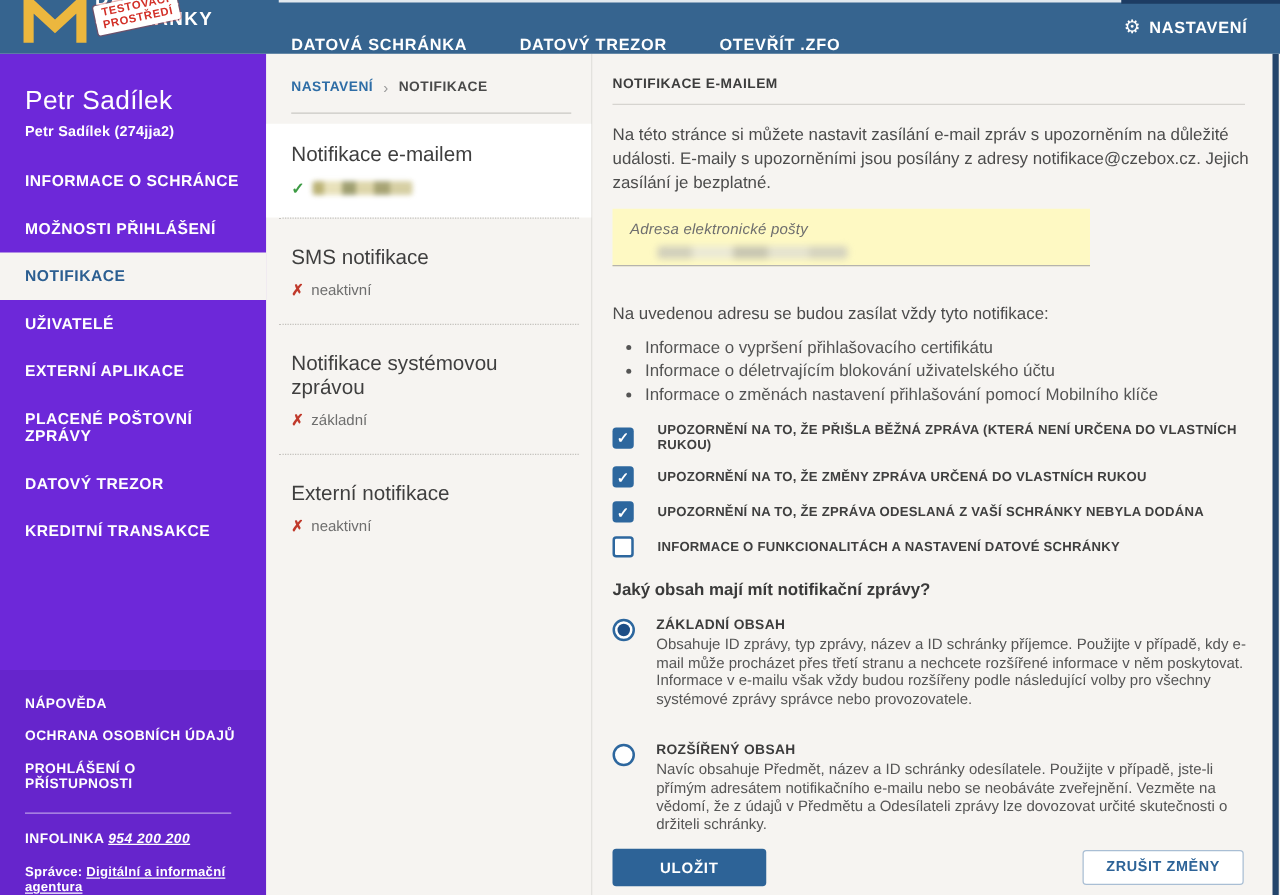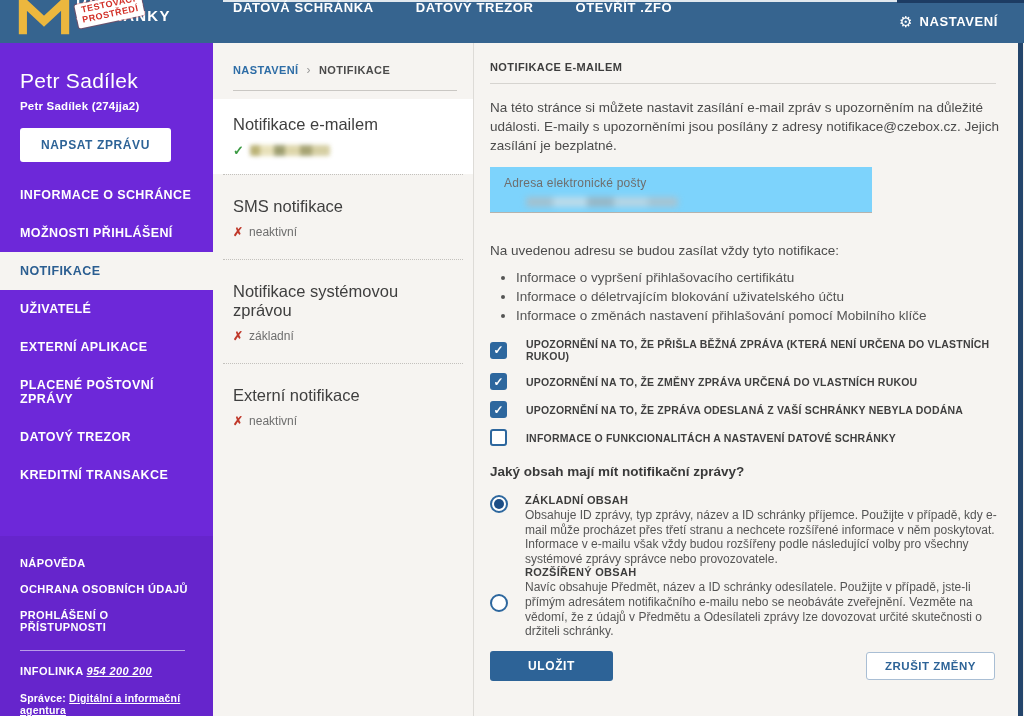--- a/index.html
+++ b/index.html
@@ -8,21 +8,21 @@
   #app { position:relative; width:1024px; height:716px; overflow:hidden; }
 
   
   .header { position:relative; height:43px; background:#36648f; z-index:5; }
   .header::before { content:""; position:absolute; top:0; left:223px; right:0; height:2px; background:rgba(255,255,255,.85); }
   .header::after { content:""; position:absolute; top:0; left:897px; width:127px; height:3px; background:#1d3c63; }
   .logo { position:absolute; left:18px; top:-10px; display:flex; align-items:flex-start; }
   .logo-mark { flex:none; }
   .brand-text { margin-left:6px; margin-top:2px; color:#fff; font-weight:bold; font-size:15px; letter-spacing:1.2px; line-height:1.05; }
   .stamp { position:absolute; left:58px; top:8px; transform:rotate(-12deg); background:#fff; color:#d22f27; font-weight:bold; font-size:9px; line-height:1.1; text-align:center; padding:2px 5px; border-radius:2px; letter-spacing:.5px; box-shadow:0 0 0 1px rgba(210,47,39,.35); }
-  .nav { position:absolute; left:233px; top:0; height:43px; display:flex; align-items:flex-start; gap:42px; }
+  .nav { position:absolute; left:233px; top:0; height:43px; display:flex; align-items:flex-end; gap:42px; }
   .nav a { color:#fff; font-size:13px; font-weight:bold; letter-spacing:.6px; text-decoration:none; }
   .settings { position:absolute; right:26px; top:0; height:43px; display:flex; align-items:center; gap:7px; color:#fff; cursor:pointer; }
   .gear { font-size:15px; line-height:1; }
   .settings-label { font-size:13px; font-weight:bold; letter-spacing:.6px; }
 
   
   .main { display:flex; height:673px; }
 
   
   .sidebar { width:213px; flex:none; background:#6d28d9; color:#fff; display:flex; flex-direction:column; }
@@ -55,37 +55,37 @@
   .err-ico { color:#c0392b; font-size:12px; font-weight:bold; }
   .redact-email { display:inline-block; width:80px; height:11px; border-radius:2px; filter:blur(2px); opacity:.85;
     background:linear-gradient(90deg,#b0a660 0 12%,#e4dcae 12% 30%,#8e8e58 30% 44%,#d8cf9c 44% 62%,#98945c 62% 78%,#cfc794 78% 100%); }
   .dotted { border:none; border-top:1px dotted #c3c1bd; margin:0 10px; }
 
   
   .content { flex:1; position:relative; background:#f6f4f1; padding:18px 20px 0 16px; }
   .scroll-strip { position:absolute; top:0; right:1px; width:5px; height:100%; background:#24456b; cursor:pointer; }
   .ctitle { font-size:11px; font-weight:bold; letter-spacing:.4px; color:#3d3d3d; padding-bottom:10px; border-bottom:1px solid #d6d4d0; margin-right:8px; }
   .intro { margin-top:14px; font-size:13.5px; color:#4c4c4c; line-height:19px; max-width:512px; }
-  .email-box { margin-top:12px; width:382px; height:46px; background:#7dd3fc; border-bottom:1px solid #b5b3ae; padding:9px 0 0 14px; cursor:text; }
+  .email-box { margin-top:12px; width:382px; height:46px; background:#fef9c3; border-bottom:1px solid #b5b3ae; padding:9px 0 0 14px; cursor:text;font-style:italic; }
   .email-label { font-size:12px; color:#6e6e6e; letter-spacing:.2px; }
   .redact-input { width:152px; height:10px; border-radius:2px; filter:blur(3px); opacity:.65; margin:7px 0 0 22px;
     background:linear-gradient(90deg,#b8b8b8 0 18%,#e0e0e0 18% 40%,#a8a8a8 40% 58%,#d6d6d6 58% 80%,#bdbdbd 80% 100%); }
   .always { margin-top:30px; font-size:13.5px; color:#4c4c4c; }
   .bullets { margin-top:10px; padding-left:26px; }
   .bullets li { font-size:13.5px; color:#545454; line-height:19px; }
   .choose { margin-top:22px; font-size:13.5px; font-weight:bold; color:#3a3a3a; }
   .cb-row { display:flex; align-items:center; gap:19px; margin-top:11px; cursor:pointer; }
   .cb-row.first { margin-top:13px; }
   .cb { width:17px; height:17px; border-radius:3px; flex:none; }
   .cb.checked { background:#2d679e; color:#fff; display:flex; align-items:center; justify-content:center; font-size:12px; font-weight:bold; line-height:1; }
   .cb.unchecked { background:#fff; border:2px solid #2d679e; }
   .cb-label { font-size:10.5px; font-weight:bold; color:#3f3f3f; letter-spacing:.2px; }
   .content-q { margin-top:18px; font-size:13.5px; font-weight:bold; color:#3a3a3a; }
   .radio-row { display:flex; gap:17px; margin-top:15px; cursor:pointer; }
-  .radio-row.second { margin-top:0;align-items:center; }
+  .radio-row.second { margin-top:28px; }
   .radio { width:18px; height:18px; border-radius:50%; border:2px solid #2d679e; background:#fff; flex:none; margin-top:1px; position:relative; }
   .radio.selected::after { content:""; position:absolute; inset:2px; border-radius:50%; background:#1d4e86; }
   .radio-label { font-size:11px; font-weight:bold; color:#3c3c3c; letter-spacing:.3px; }
   .radio-desc { margin-top:2px; font-size:12px; color:#555; line-height:14.6px; max-width:502px; }
   .btn-row { display:flex; justify-content:space-between; align-items:center; margin-top:12px; width:505px; }
   .save { background:#2d6397; color:#fff; border:none; border-radius:3px; padding:8px 38px; font-family:inherit; font-size:12px; font-weight:bold; letter-spacing:.6px; cursor:pointer; }
   .cancel { background:#fff; color:#2d6397; border:1px solid #a9bed4; border-radius:3px; padding:7px 18px; font-family:inherit; font-size:11.5px; font-weight:bold; letter-spacing:.5px; cursor:pointer; }
   .u { text-decoration:underline; }
 </style>
 </head>
@@ -118,21 +118,20 @@
     </div>
   </header>
 
   <div class="main">
 
     <aside class="sidebar">
       <div class="user">
         <div class="user-name">Petr Sadílek</div>
         <div class="user-detail">Petr Sadílek (274jja2)</div>
       </div>
-      <button class="compose">NAPSAT ZPRÁVU</button>
       <nav class="menu">
         <a class="menu-item">INFORMACE O SCHRÁNCE</a>
         <a class="menu-item">MOŽNOSTI PŘIHLÁŠENÍ</a>
         <a class="menu-item active">NOTIFIKACE</a>
         <a class="menu-item">UŽIVATELÉ</a>
         <a class="menu-item">EXTERNÍ APLIKACE</a>
         <a class="menu-item">PLACENÉ POŠTOVNÍ ZPRÁVY</a>
         <a class="menu-item">DATOVÝ TREZOR</a>
         <a class="menu-item">KREDITNÍ TRANSAKCE</a>
       </nav>

